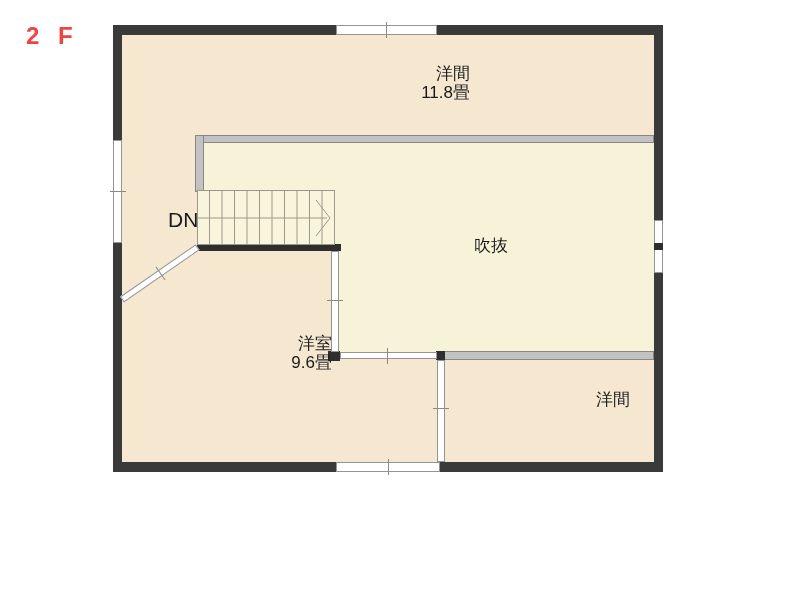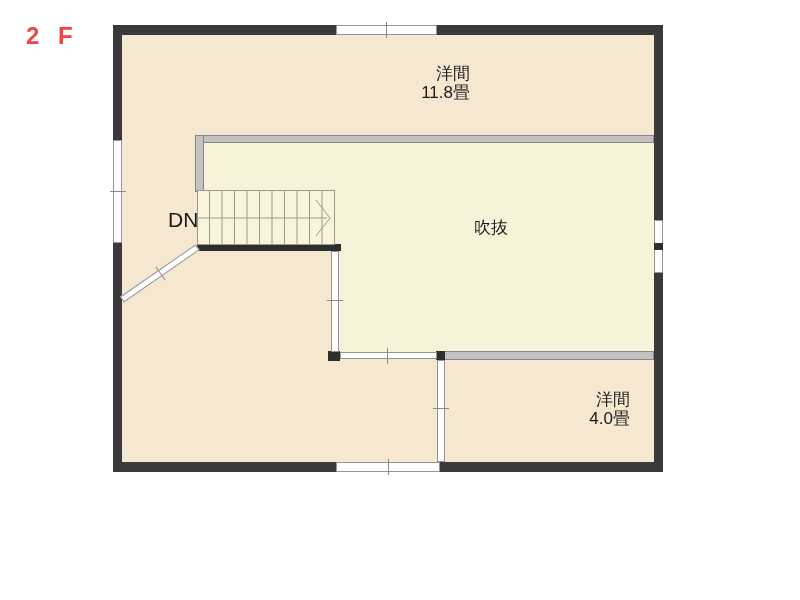--- a/index.html
+++ b/index.html
@@ -57,21 +57,21 @@
 
   
   .stairs{left:197px;top:190px;width:138px;height:55px;}
 
   
   .room-label{
     position:absolute;color:#1a1a1a;text-align:right;
     font-size:17px;line-height:19px;white-space:nowrap;
   }
   .lbl-room-top{left:310px;top:64px;width:160px;}
-  .lbl-void{left:348px;top:218px;width:160px;}
+  .lbl-void{left:348px;top:236px;width:160px;}
   .lbl-room-left{left:172px;top:334px;width:160px;}
   .lbl-room-right{left:470px;top:390px;width:160px;}
   .lbl-dn{left:168px;top:210px;font-size:21px;}
 </style>
 </head>
 <body>
 
 <div class="plan">
 
   <div class="floor-label">2 F</div>
@@ -137,21 +137,24 @@
 
   <div class="room-label lbl-room-top">
     <div>洋間</div>
     <div>11.8畳</div>
   </div>
 
   <div class="room-label lbl-void">
     <div>吹抜</div>
   </div>
 
+  <div class="room-label lbl-room-left">
+    <div>洋室</div>
+    <div>9.6畳</div>
+  </div>
 
   <div class="room-label lbl-room-right">
     <div>洋間</div>
-    <div>4.0畳</div>
   </div>
 
   <div class="room-label lbl-dn">DN</div>
 
 </div>
 
 </body></html>

